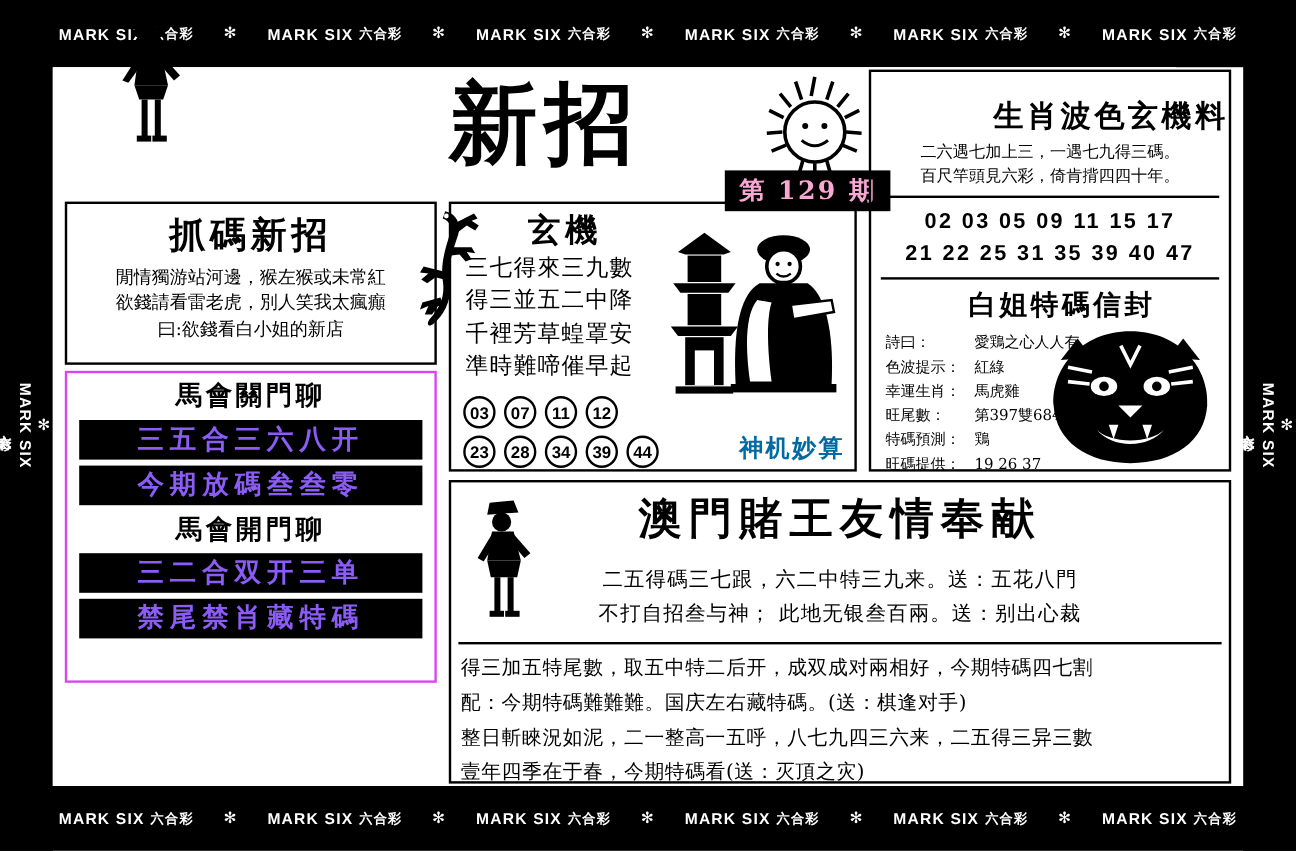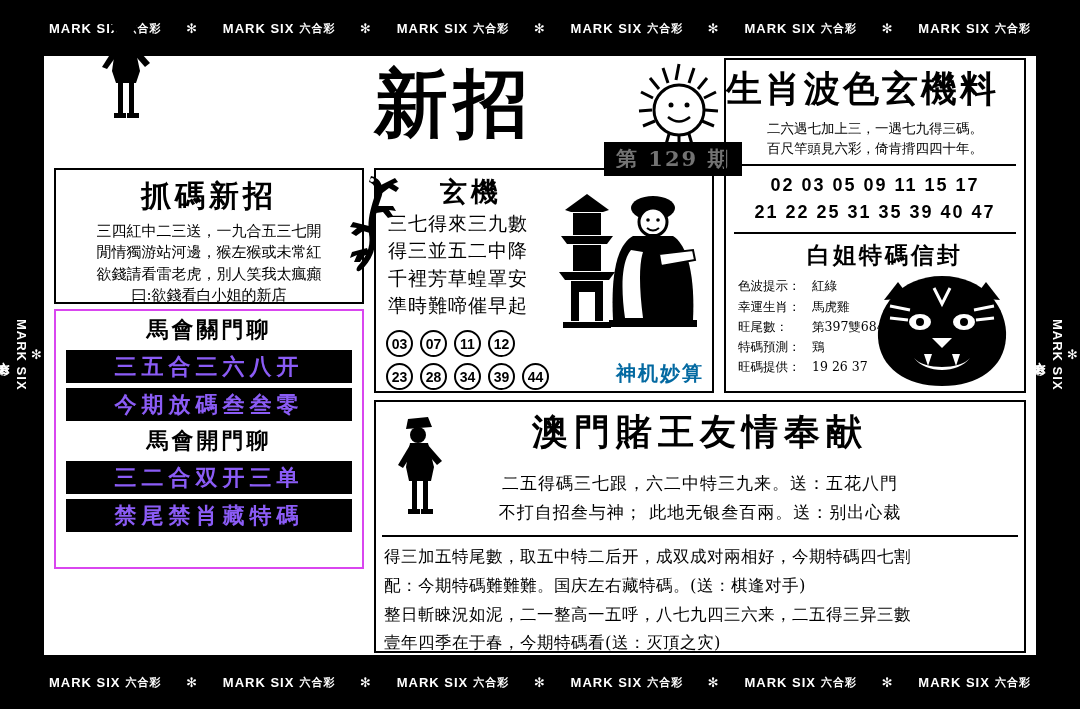--- a/index.html
+++ b/index.html
@@ -47,21 +47,21 @@
   
   .title-main{
     position:absolute;left:330px;top:10px;
     font-family:"DejaVu Serif","Liberation Serif",serif;
     font-size:74px;font-weight:bold;color:#000;
     letter-spacing:6px;
     line-height:1;
   }
   .issue{
     position:absolute;left:560px;top:86px;
-    background:#000;color:#737373;
+    background:#000;color:#f9a8d4;
     font-size:21px;font-weight:bold;
     padding:3px 12px;
     letter-spacing:2px;
     font-family:"DejaVu Serif","Liberation Serif",serif;
   }
   
   .sun{
     position:absolute;left:575px;top:0px;width:120px;height:110px;
   }
 
@@ -140,22 +140,22 @@
     font-family:"DejaVu Serif","Liberation Serif",serif;
     letter-spacing:2px;
   }
 
   
   .box-right{
     position:absolute;left:680px;top:2px;width:302px;height:335px;
     border:2px solid #000;box-sizing:border-box;
   }
   .r-title{
-    text-align:left;font-size:36px;font-weight:bold;
-    letter-spacing:3px;margin-top:5px;
+    text-align:right;font-size:25px;font-weight:bold;
+    letter-spacing:3px;margin-top:20px;
     font-family:"DejaVu Serif","Liberation Serif",serif;
   }
   .r-sub{
     text-align:center;font-size:13.5px;line-height:1.5;margin-top:4px;
     font-family:"DejaVu Serif","Liberation Serif",serif;
   }
   .r-rule{height:2px;background:#000;margin:5px 8px;}
   .r-nums{
     text-align:center;font-size:18px;font-weight:bold;letter-spacing:2px;
     line-height:1.55;margin-top:6px;
@@ -319,21 +319,20 @@
         <path d="M42 34 L28 56 L33 58 L46 40 Z"></path>
         <path d="M60 34 L76 52 L71 56 L57 40 Z"></path>
         <rect x="40" y="102" width="12" height="5"></rect>
         <rect x="53" y="102" width="12" height="5"></rect>
       </g>
     </svg>
 
     <div class="box-zhuama">
       <div class="zhuama-title">抓碼新招</div>
       <div class="zhuama-lines">
-        <div>三四紅中二三送，一九合五三七開</div>
         <div>閒情獨游站河邊，猴左猴或未常紅</div>
         <div>欲錢請看雷老虎，別人笑我太瘋癲</div>
         <div>曰:欲錢看白小姐的新店</div>
       </div>
     </div>
 
     <svg class="gecko" viewBox="0 0 100 120">
       <g fill="#000">
         <path d="M52 10 C62 12 66 22 62 32 C58 44 54 56 56 68 C58 82 52 96 42 104
                  C38 107 36 104 39 100 C48 90 52 80 50 68 C48 54 52 42 55 32
@@ -432,20 +431,24 @@
           <path d="M70 72 L90 72 L80 82 Z" fill="#fff"></path>
           <path d="M52 92 C64 108 96 108 108 92 C98 104 62 104 52 92 Z" fill="#fff"></path>
           <path d="M62 88 L66 100 L70 88 Z" fill="#fff"></path>
           <path d="M90 88 L94 100 L98 88 Z" fill="#fff"></path>
           <path d="M28 40 L48 44 M28 52 L46 54 M132 40 L112 44 M132 52 L114 54" stroke="#fff" stroke-width="3"></path>
           <path d="M72 22 L80 38 L88 22" stroke="#fff" stroke-width="3" fill="none"></path>
         </g>
       </svg>
 
       <div class="r-table">
+        <div>
+            <span class="k">詩曰：</span>
+            <span class="v">愛鶏之心人人有</span>
+          </div>
         <div>
             <span class="k">色波提示：</span>
             <span class="v">紅綠</span>
           </div>
         <div>
             <span class="k">幸運生肖：</span>
             <span class="v">馬虎雞</span>
           </div>
         <div>
             <span class="k">旺尾數：</span>

